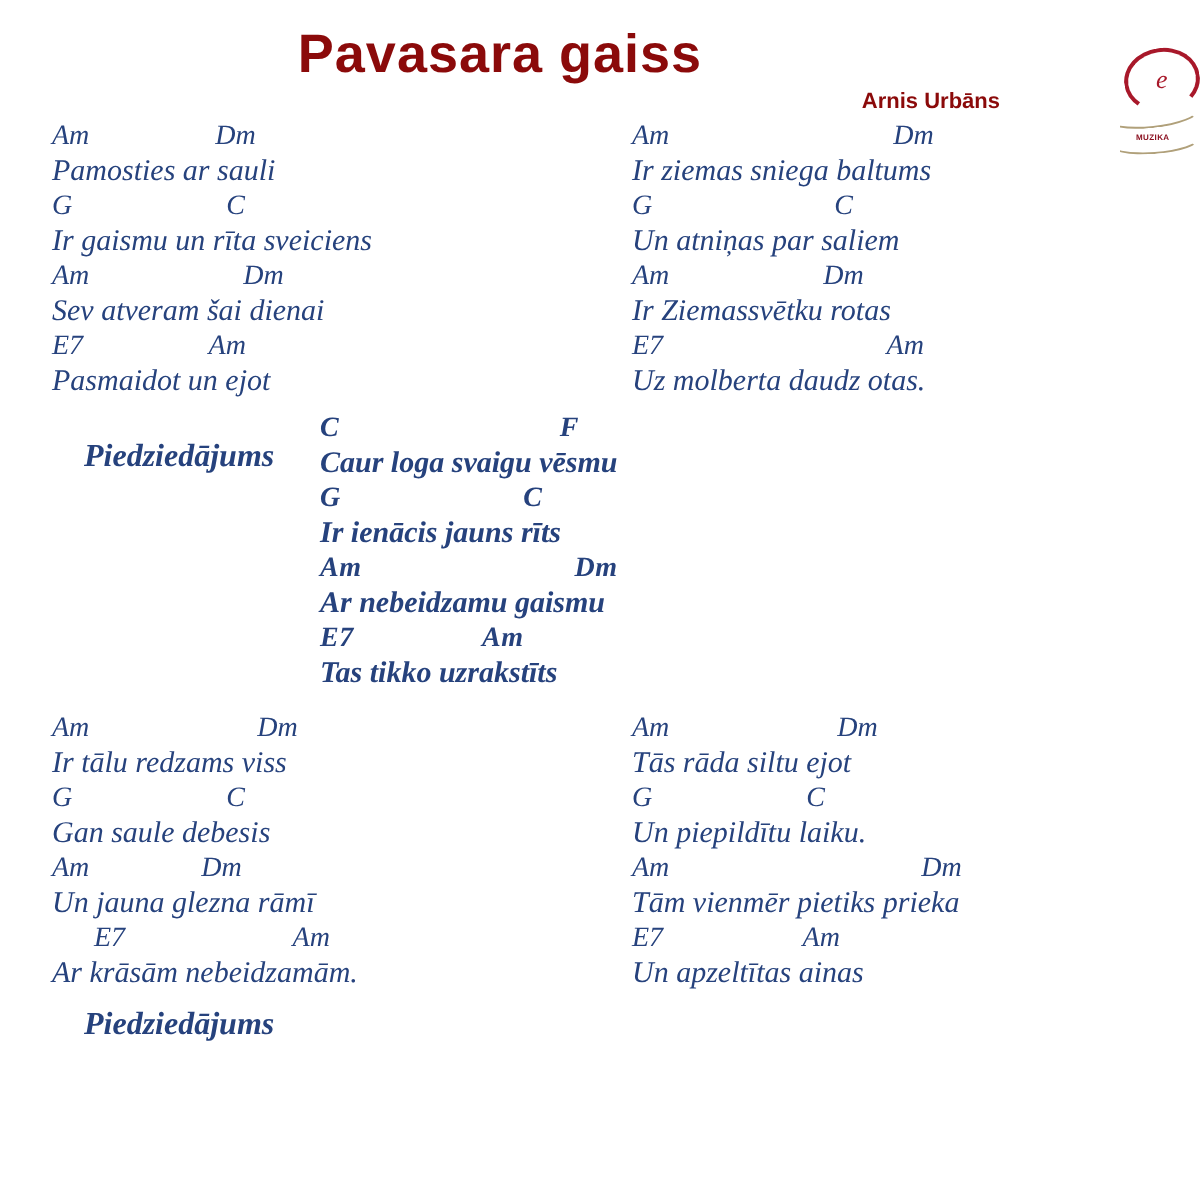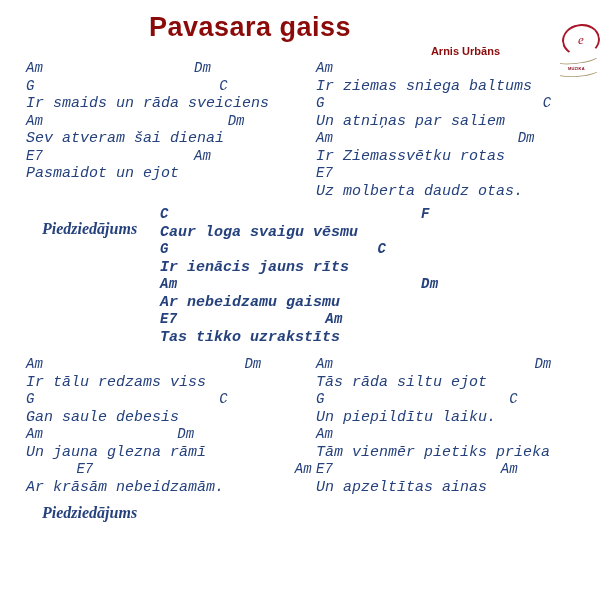--- a/index.html
+++ b/index.html
@@ -122,21 +122,21 @@
   .col {
     position: absolute;
     top: 0;
   }
   .col-left  { left: 26px; }
   .col-right { left: 316px; }
 
   .line {
     white-space: pre;
     color: #26427d;
-    font-family: Liberation Mono, monospace;
+    font-family: Liberation Serif, serif;
     font-style: italic;
     line-height: 17.5px;
     height: 17.5px;
     font-size: 14.5px;
   }
   .line.chord {
     font-size: 14px;
   }
   .line.lyric {
     font-size: 15px;
@@ -171,22 +171,23 @@
   <div class="swoosh-a"></div>
   <div class="swoosh-b"></div>
   <div class="wordmark">MUZIKA</div>
 </div>
 
 <div class="sheet">
 
   <div class="verse-block" id="verse1" style="height:146px;">
     <div class="col col-left">
       <div class="line chord">Am                  Dm</div>
+      <div class="line lyric">Pamosties ar sauli</div>
       <div class="line chord">G                      C</div>
-      <div class="line lyric">Ir smaids un rāda sveiciens</div>
+      <div class="line lyric">Ir gaismu un rīta sveiciens</div>
       <div class="line chord">Am                      Dm</div>
       <div class="line lyric">Sev atveram šai dienai</div>
       <div class="line chord">E7                  Am</div>
       <div class="line lyric">Pasmaidot un ejot</div>
     </div>
     <div class="col col-right">
       <div class="line chord">Am                                Dm</div>
       <div class="line lyric">Ir ziemas sniega baltums</div>
       <div class="line chord">G                          C</div>
       <div class="line lyric">Un atniņas par saliem</div>

